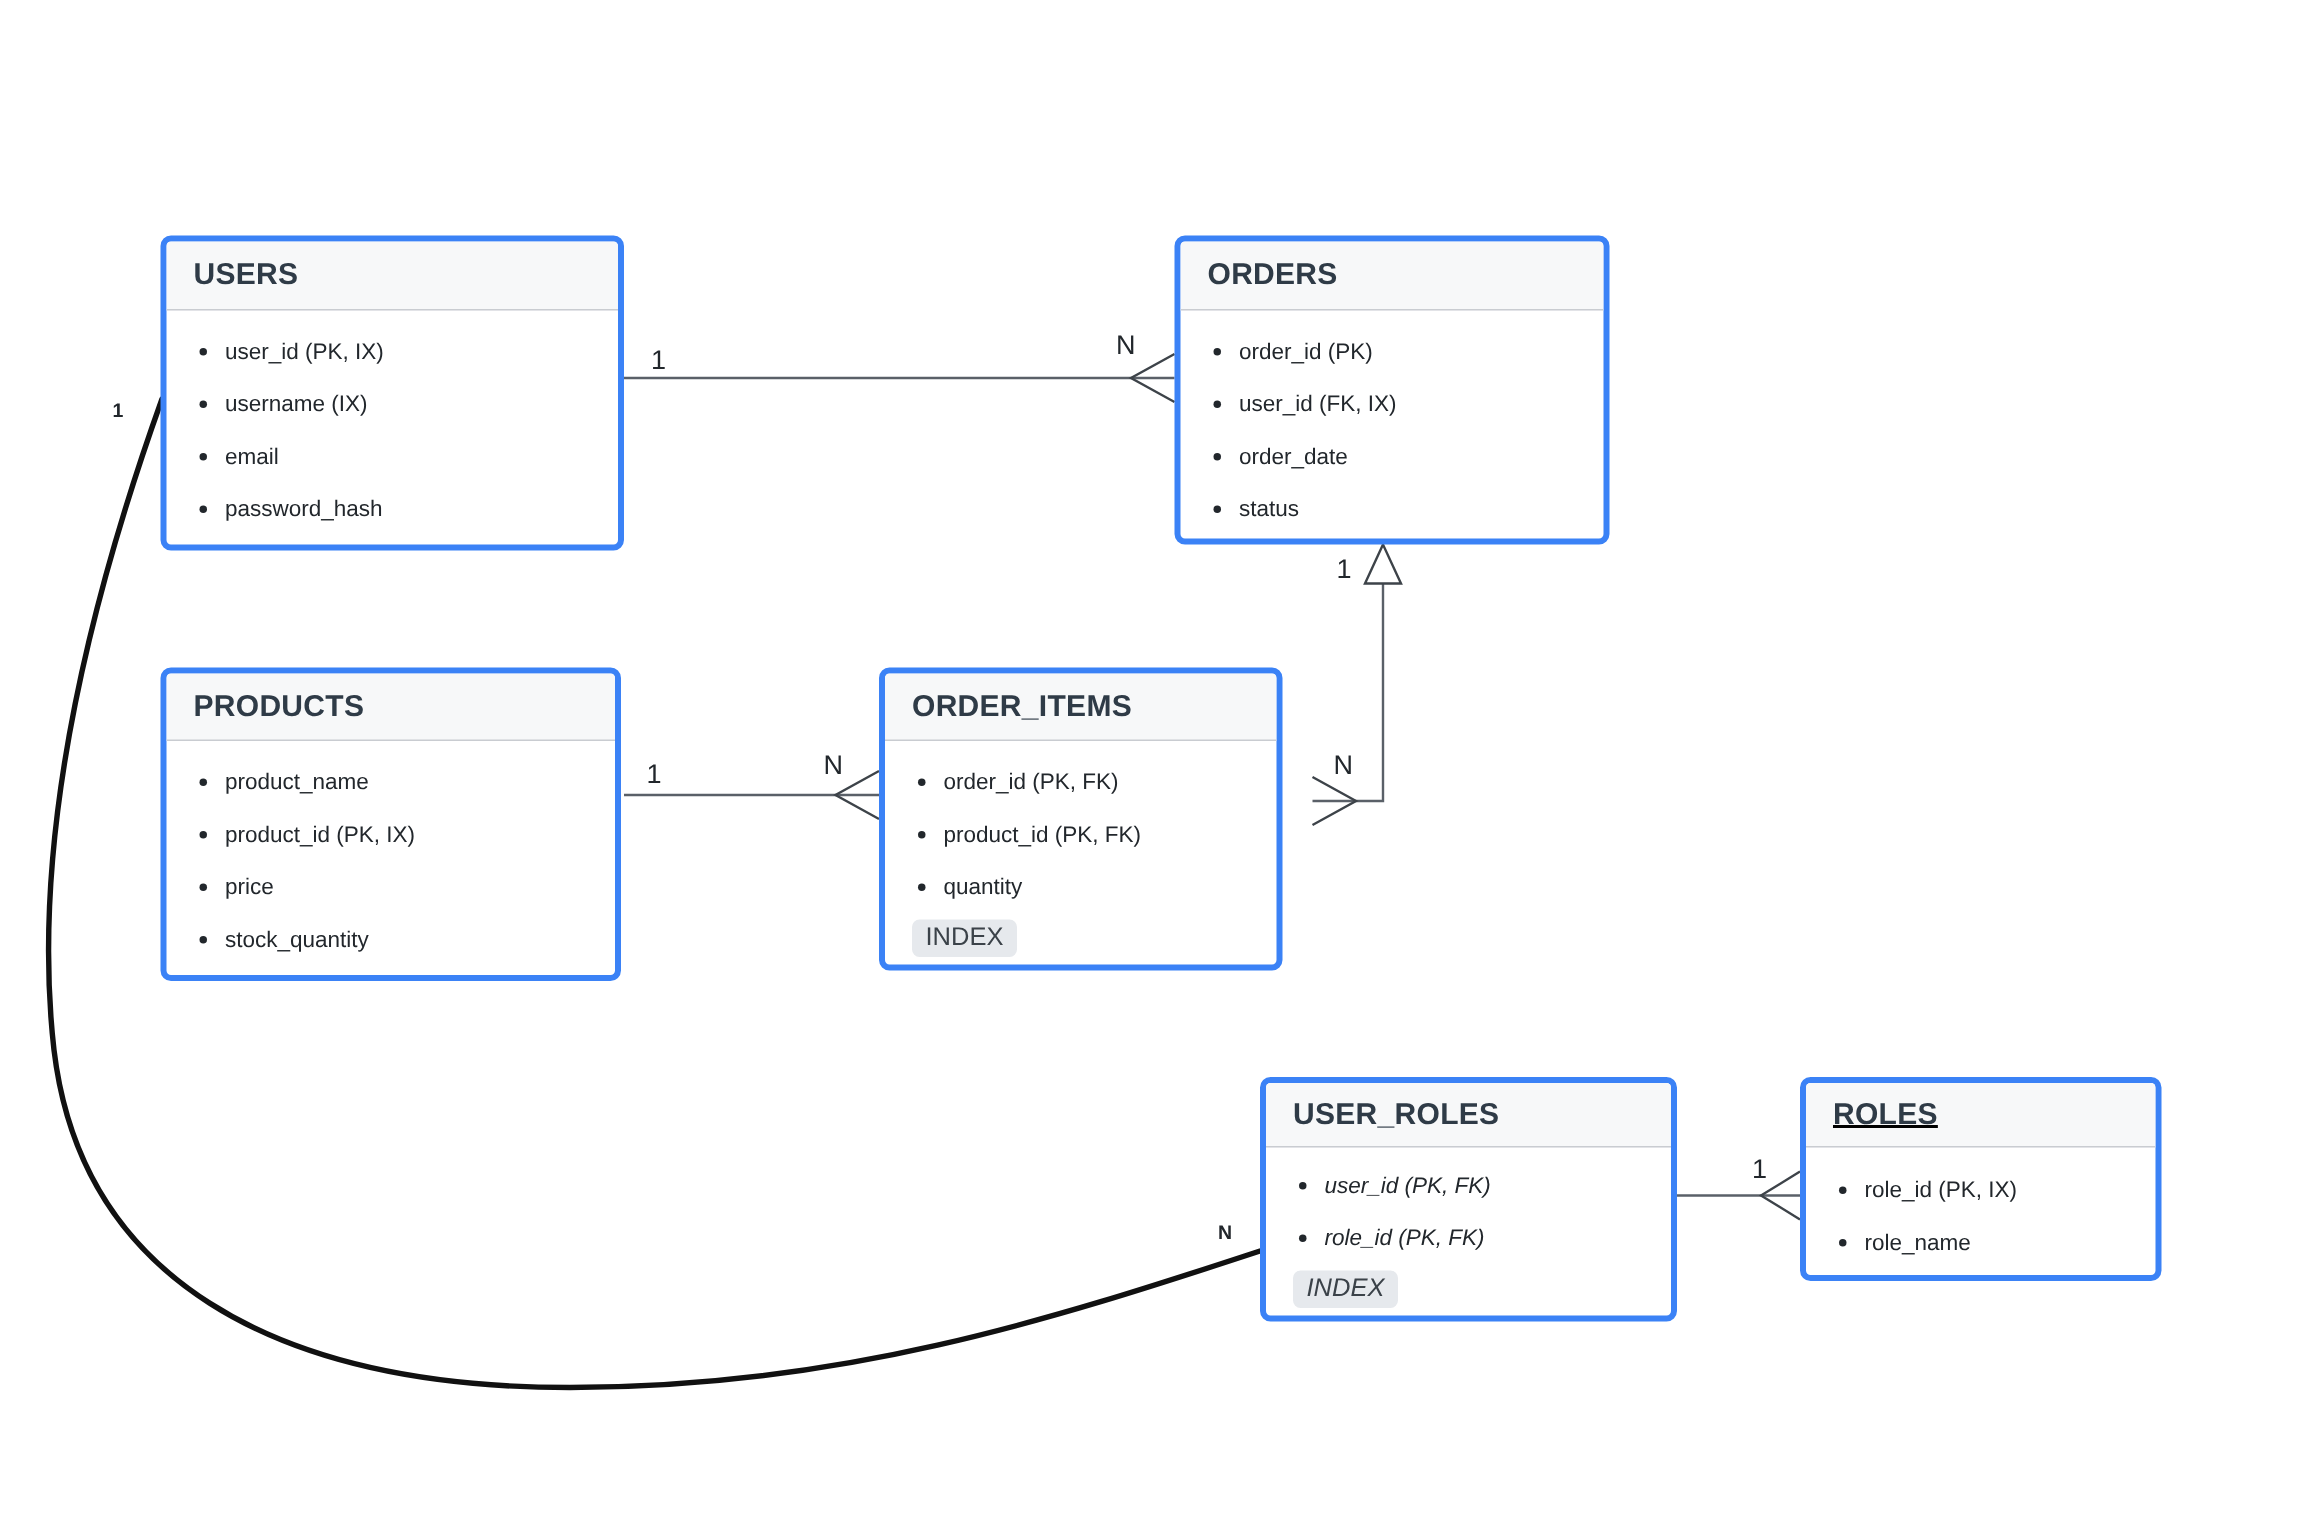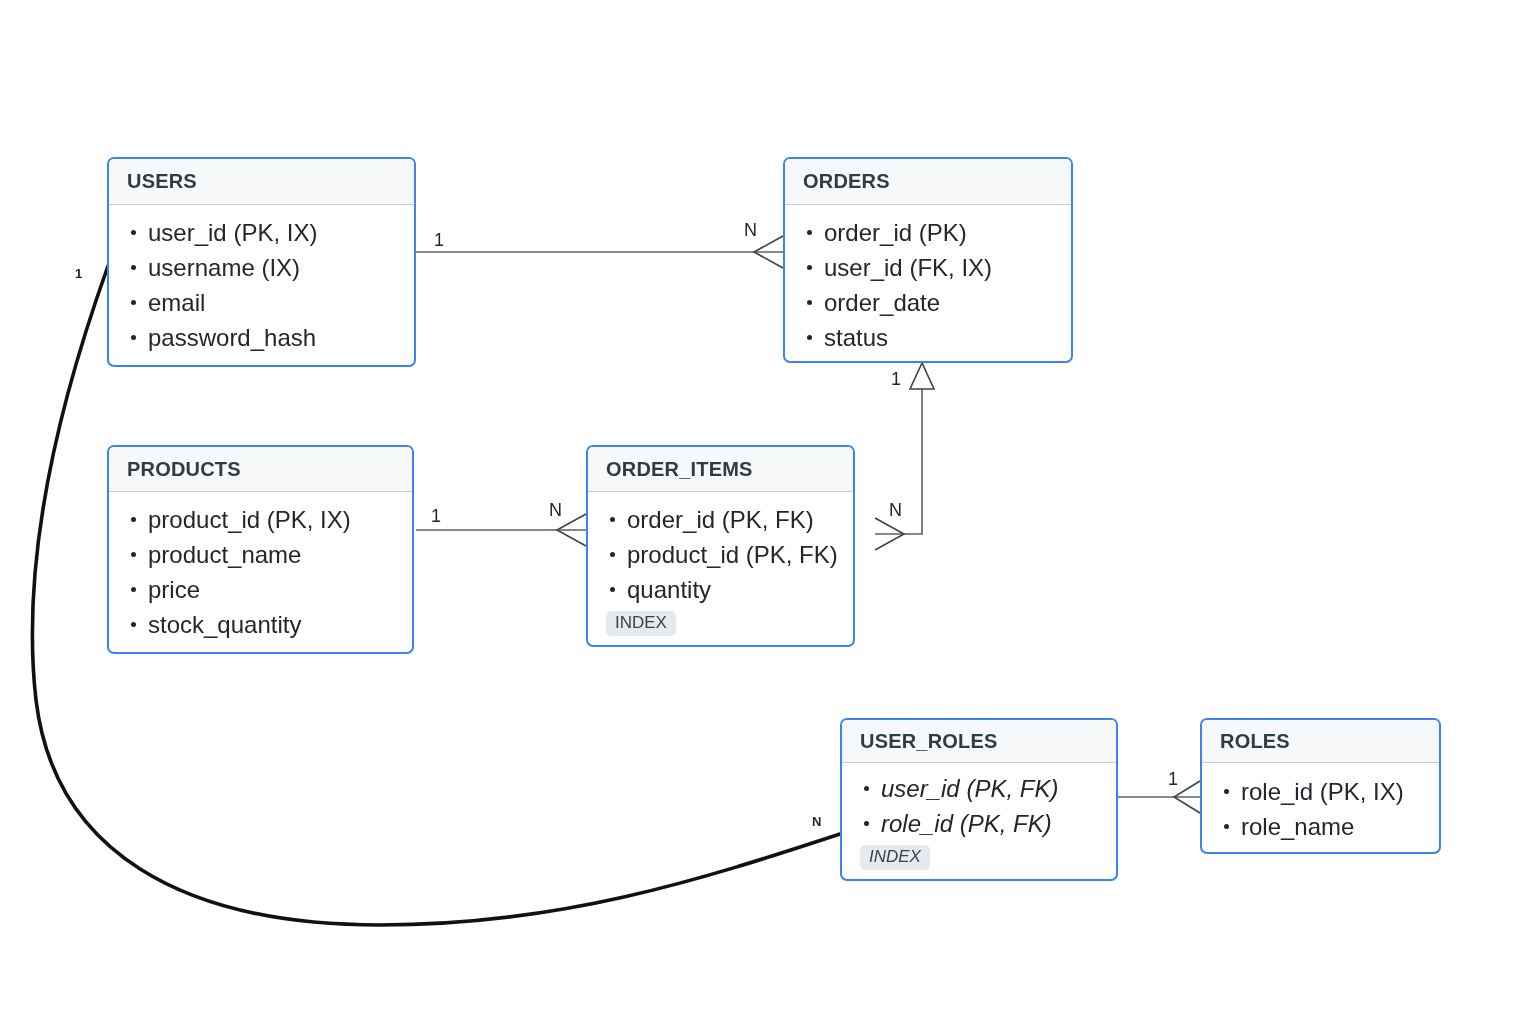--- a/index.html
+++ b/index.html
@@ -19,21 +19,21 @@
     position: absolute;
     left: 0;
     top: 0;
     width: 1536px;
     height: 1024px;
     pointer-events: none;
   }
   .entity {
     position: absolute;
     background: #ffffff;
-    border: 2px solid #3b82f6;
+    border: 4px solid #3b82f6;
     border-radius: 7px;
     box-sizing: border-box;
     overflow: hidden;
   }
   .entity-header {
     background: #f7f8f9;
     border-bottom: 1px solid #c9ccd1;
     box-sizing: border-box;
     display: flex;
     align-items: center;
@@ -47,21 +47,21 @@
   }
   .entity-body {
     padding: 10px 0 10px 0;
     box-sizing: border-box;
   }
   .attr {
     display: flex;
     align-items: center;
     padding-left: 22px;
     height: 35px;
-    font-size: 24px;
+    font-size: 15px;
     color: #22272c;
   }
   .attr .dot {
     width: 5px;
     height: 5px;
     border-radius: 50%;
     background: #22272c;
     margin-right: 12px;
     flex: 0 0 auto;
   }
@@ -174,25 +174,25 @@
     </div>
   </div>
 
   <div class="entity" style="left:107px; top:445px; width:307px; height:209px;">
     <div class="entity-header" style="height:45px;">
       <span class="entity-title">PRODUCTS</span>
     </div>
     <div class="entity-body">
       <div class="attr">
         <span class="dot"></span>
+        <span>product_name</span>
+      </div>
+      <div class="attr">
+        <span class="dot"></span>
         <span>product_id  (PK, IX)</span>
-      </div>
-      <div class="attr">
-        <span class="dot"></span>
-        <span>product_name</span>
       </div>
       <div class="attr">
         <span class="dot"></span>
         <span>price</span>
       </div>
       <div class="attr">
         <span class="dot"></span>
         <span>stock_quantity</span>
       </div>
     </div>
@@ -234,21 +234,21 @@
         <span class="dot"></span>
         <span>role_id (PK, FK)</span>
       </div>
       <div class="index-row">
         <span class="index-badge">INDEX</span>
       </div>
     </div>
   </div>
 
   <div class="entity" style="left:1200px; top:718px; width:241px; height:136px;">
-    <div class="entity-header" style="height:43px;">
+    <div class="entity-header" style="height:43px;text-decoration:underline;">
       <span class="entity-title">ROLES</span>
     </div>
     <div class="entity-body" style="padding-top:11px;">
       <div class="attr">
         <span class="dot"></span>
         <span>role_id  (PK, IX)</span>
       </div>
       <div class="attr">
         <span class="dot"></span>
         <span>role_name</span>

